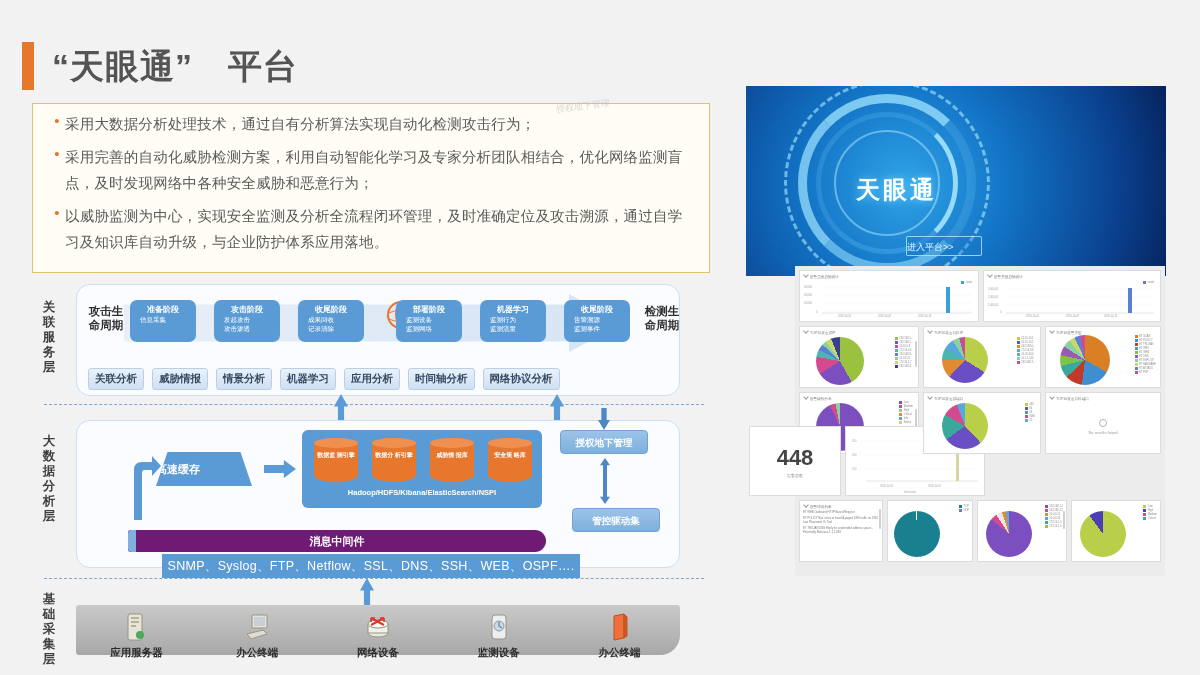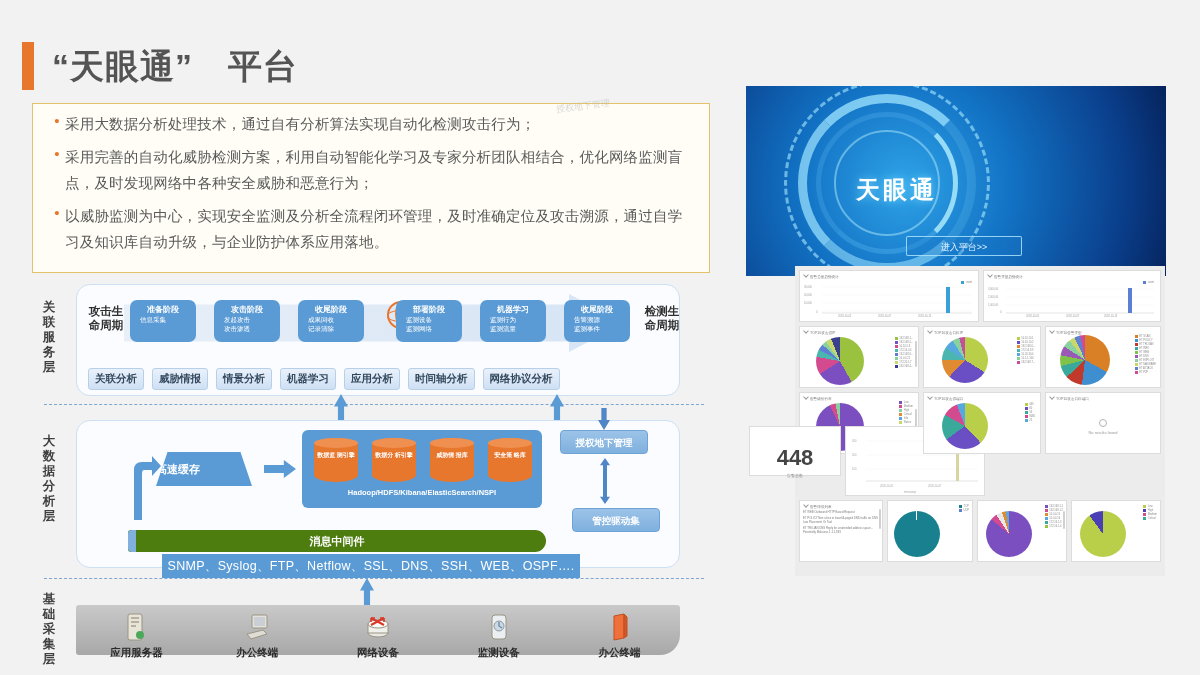--- a/index.html
+++ b/index.html
@@ -145,21 +145,21 @@
     position: absolute; left: 568px; top: 176px; width: 10px; height: 46px;
     background: #4f86c6;
     clip-path: polygon(50% 0, 100% 16%, 70% 16%, 70% 84%, 100% 84%, 50% 100%, 0 84%, 30% 84%, 30% 16%, 0 16%);
   }
   .down-arrow-top {
     position: absolute; left: 566px; top: 126px; width: 12px; height: 22px;
     background: #4f86c6; clip-path: polygon(28% 0, 72% 0, 72% 55%, 100% 55%, 50% 100%, 0 55%, 28% 55%);
   }
   .mq {
     position: absolute; left: 96px; top: 248px; width: 418px; height: 22px;
-    background: #4d7c0f; border-radius: 3px 11px 11px 3px;
+    background: #701a75; border-radius: 3px 11px 11px 3px;
     color: #fff; font-size: 11px; font-weight: bold; text-align: center; line-height: 22px;
   }
   .mq::before {
     content:''; position: absolute; left: 0; top: 0; width: 8px; height: 22px;
     background: #7fb0de; border-radius: 4px 0 0 4px;
   }
   .proto-bar {
     position: absolute; left: 130px; top: 272px; width: 418px; height: 24px;
     background: #5b9bd5; color: #fff; font-size: 12.5px; line-height: 24px;
     text-align: center; letter-spacing: .3px;
@@ -210,24 +210,24 @@
   .splash-title {
     position: absolute; left: 110px; top: 88px;
     font-size: 24px; font-weight: bold; color: #fff; letter-spacing: 3px;
     text-shadow: 0 0 10px rgba(120,220,255,.9);
   }
   .splash-sub {
     position: absolute; left: 134px; top: 118px;
     font-size: 19px; font-weight: bold; color: rgba(210,240,255,.48); letter-spacing: 2px;
   }
   .splash-btn {
-    position: absolute; left: 160px; top: 150px; width: 116px; height: 20px;
+    position: absolute; left: 160px; top: 150px; width: 76px; height: 20px;
     border: 1px solid rgba(180,235,255,.8); border-radius: 2px;
     background: rgba(30,120,200,.35);
-    color: #dff2ff; font-size: 9px; text-align: center; line-height: 20px;
+    color: #dff2ff; font-size: 9px; text-align: left; line-height: 20px;
   }
   .shot-dash {
     position: absolute; left: 795px; top: 266px; width: 370px; height: 310px;
     background: #ececec;
   }
   .dash-grid { position: absolute; left: 0; top: 0; width: 370px; height: 310px; }
   .card {
     position: absolute; background: #fff; border: 1px solid #dcdcdc;
   }
   .card-title {
@@ -648,21 +648,21 @@
               <span class="legend-tx">Info</span>
             </div>
           <div class="legend-row">
               <span class="legend-sw" style="background:#c8d86a"></span>
               <span class="legend-tx">Notice</span>
             </div>
         </div>
         <div class="scroll-thumb" style="top:16px;height:22px;"></div>
       </div>
 
-      <div class="card" style="left:-46px;top:160px;width:92px;height:50px;">
+      <div class="card" style="left:-46px;top:160px;width:92px;height:70px;">
         <div class="metric-num" style="margin-top:18px;">448</div>
         <div class="metric-cap">告警总数</div>
       </div>
 
       <div class="card" style="left:50px;top:160px;width:140px;height:70px;">
         <svg width="140" height="68" viewBox="0 0 140 68">
           <g stroke="#efefef" stroke-width="0.4">
             <line x1="20" y1="14" x2="132" y2="14"></line>
               <line x1="20" y1="28" x2="132" y2="28"></line>
             <line x1="20" y1="42" x2="132" y2="42"></line>

